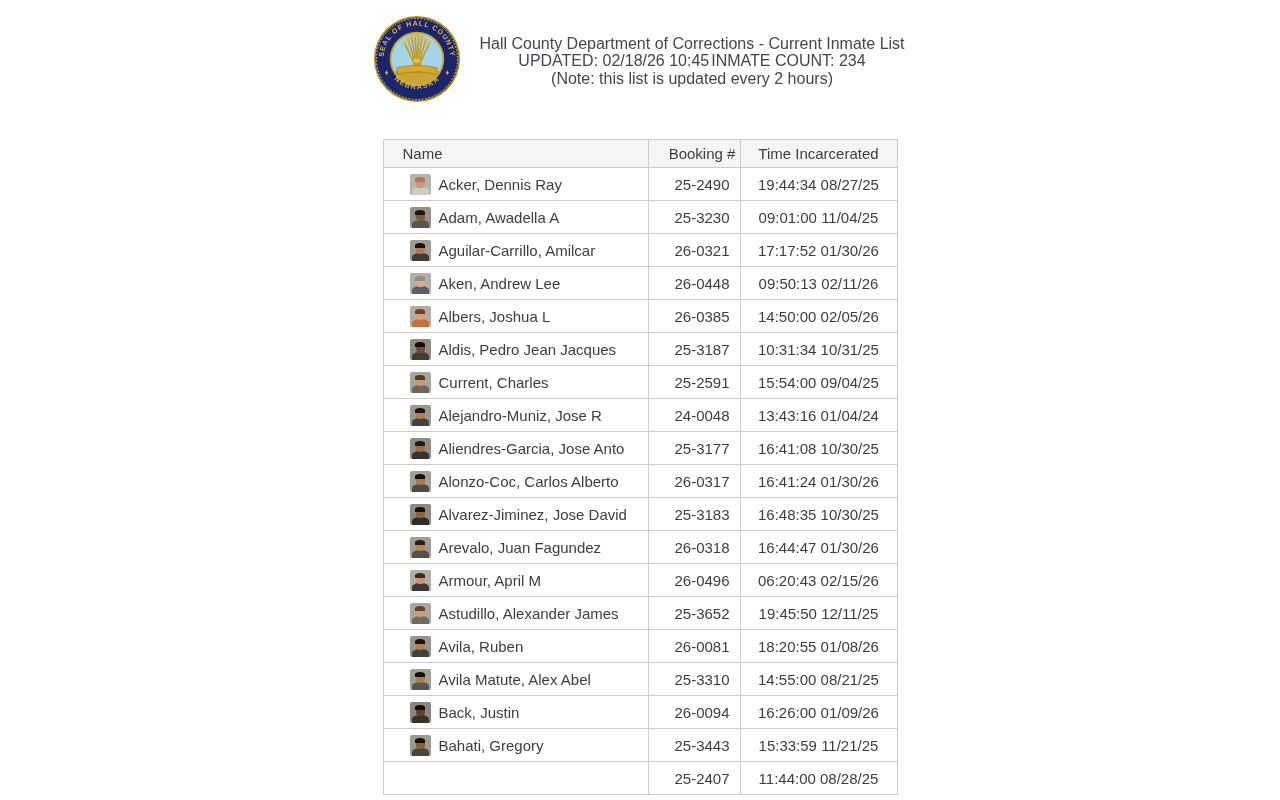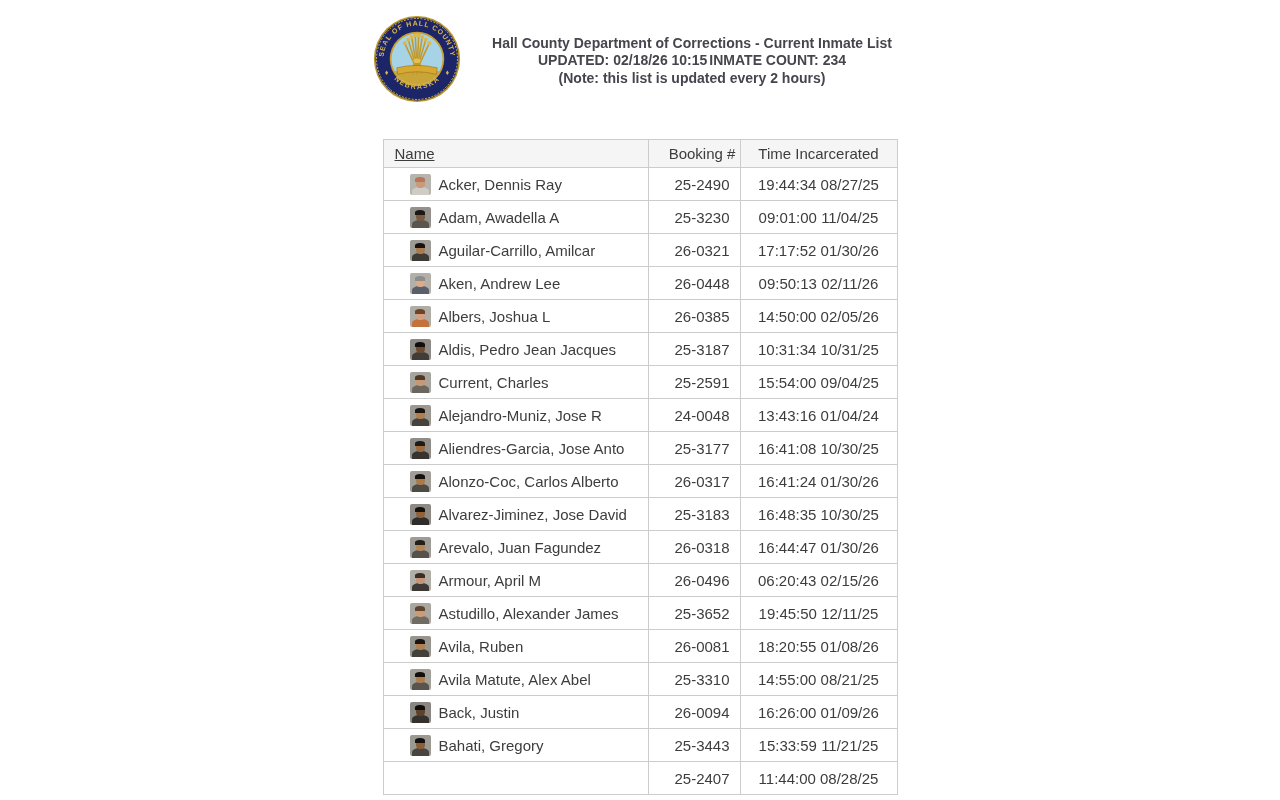--- a/index.html
+++ b/index.html
@@ -13,22 +13,22 @@
   
   .page-header {
     padding-top: 13px;
     display: flex;
     justify-content: center;
     align-items: center;
   }
   .seal { flex: none; margin-right: 16px; }
   .title-block {
     text-align: center;
-    font-weight: bold;
-    font-size: 14px;
+    font-weight: normal;
+    font-size: 16px;
     line-height: 17.5px;
     color: #45454d;
     min-width: 430px;
   }
   .title-line2 .count-part { margin-left: 2px; }
 
   
   table.inmate-table {
     width: 514px;
     margin: 30px auto 0 auto;
@@ -42,21 +42,21 @@
     overflow: hidden;
     white-space: nowrap;
   }
   .inmate-table thead th {
     background: #f5f5f5;
     font-weight: normal;
     height: 28px;
   }
   .inmate-table td { height: 33px; background: #ffffff; }
 
-  th.c-name { text-align: left; padding-left: 11px; text-decoration: underline; }
+  th.c-name { text-align: left; padding-left: 19px; }
   td.c-name { padding-left: 26px; }
   .c-booking { text-align: center; padding-left: 16px; }
   .c-time { text-align: center; margin-left: 12px; }
 
   .name-cell-inner { display: flex; align-items: center; }
   .name-text { margin-left: 8px; }
 
   
   .thumb {
     flex: none;
@@ -138,21 +138,21 @@
       <g fill="#d9b64a">
         <path d="M15.5,63 l1.7,2.6 l-1.7,2.6 l-1.7,-2.6 Z"></path>
         <path d="M84.5,63 l1.7,2.6 l-1.7,2.6 l-1.7,-2.6 Z"></path>
       </g>
     </svg>
   </div>
 
   <div class="title-block">
     <div>Hall County Department of Corrections - Current Inmate List</div>
     <div class="title-line2">
-      <span>UPDATED: 02/18/26 10:15</span><span class="count-part">INMATE COUNT: 234</span>
+      <span>UPDATED: 02/18/26 10:45</span><span class="count-part">INMATE COUNT: 234</span>
     </div>
     <div>(Note: this list is updated every 2 hours)</div>
   </div>
 </div>
 
 <table class="inmate-table">
   <colgroup>
     <col style="width:265px">
       <col style="width:92px">
       <col style="width:157px">

